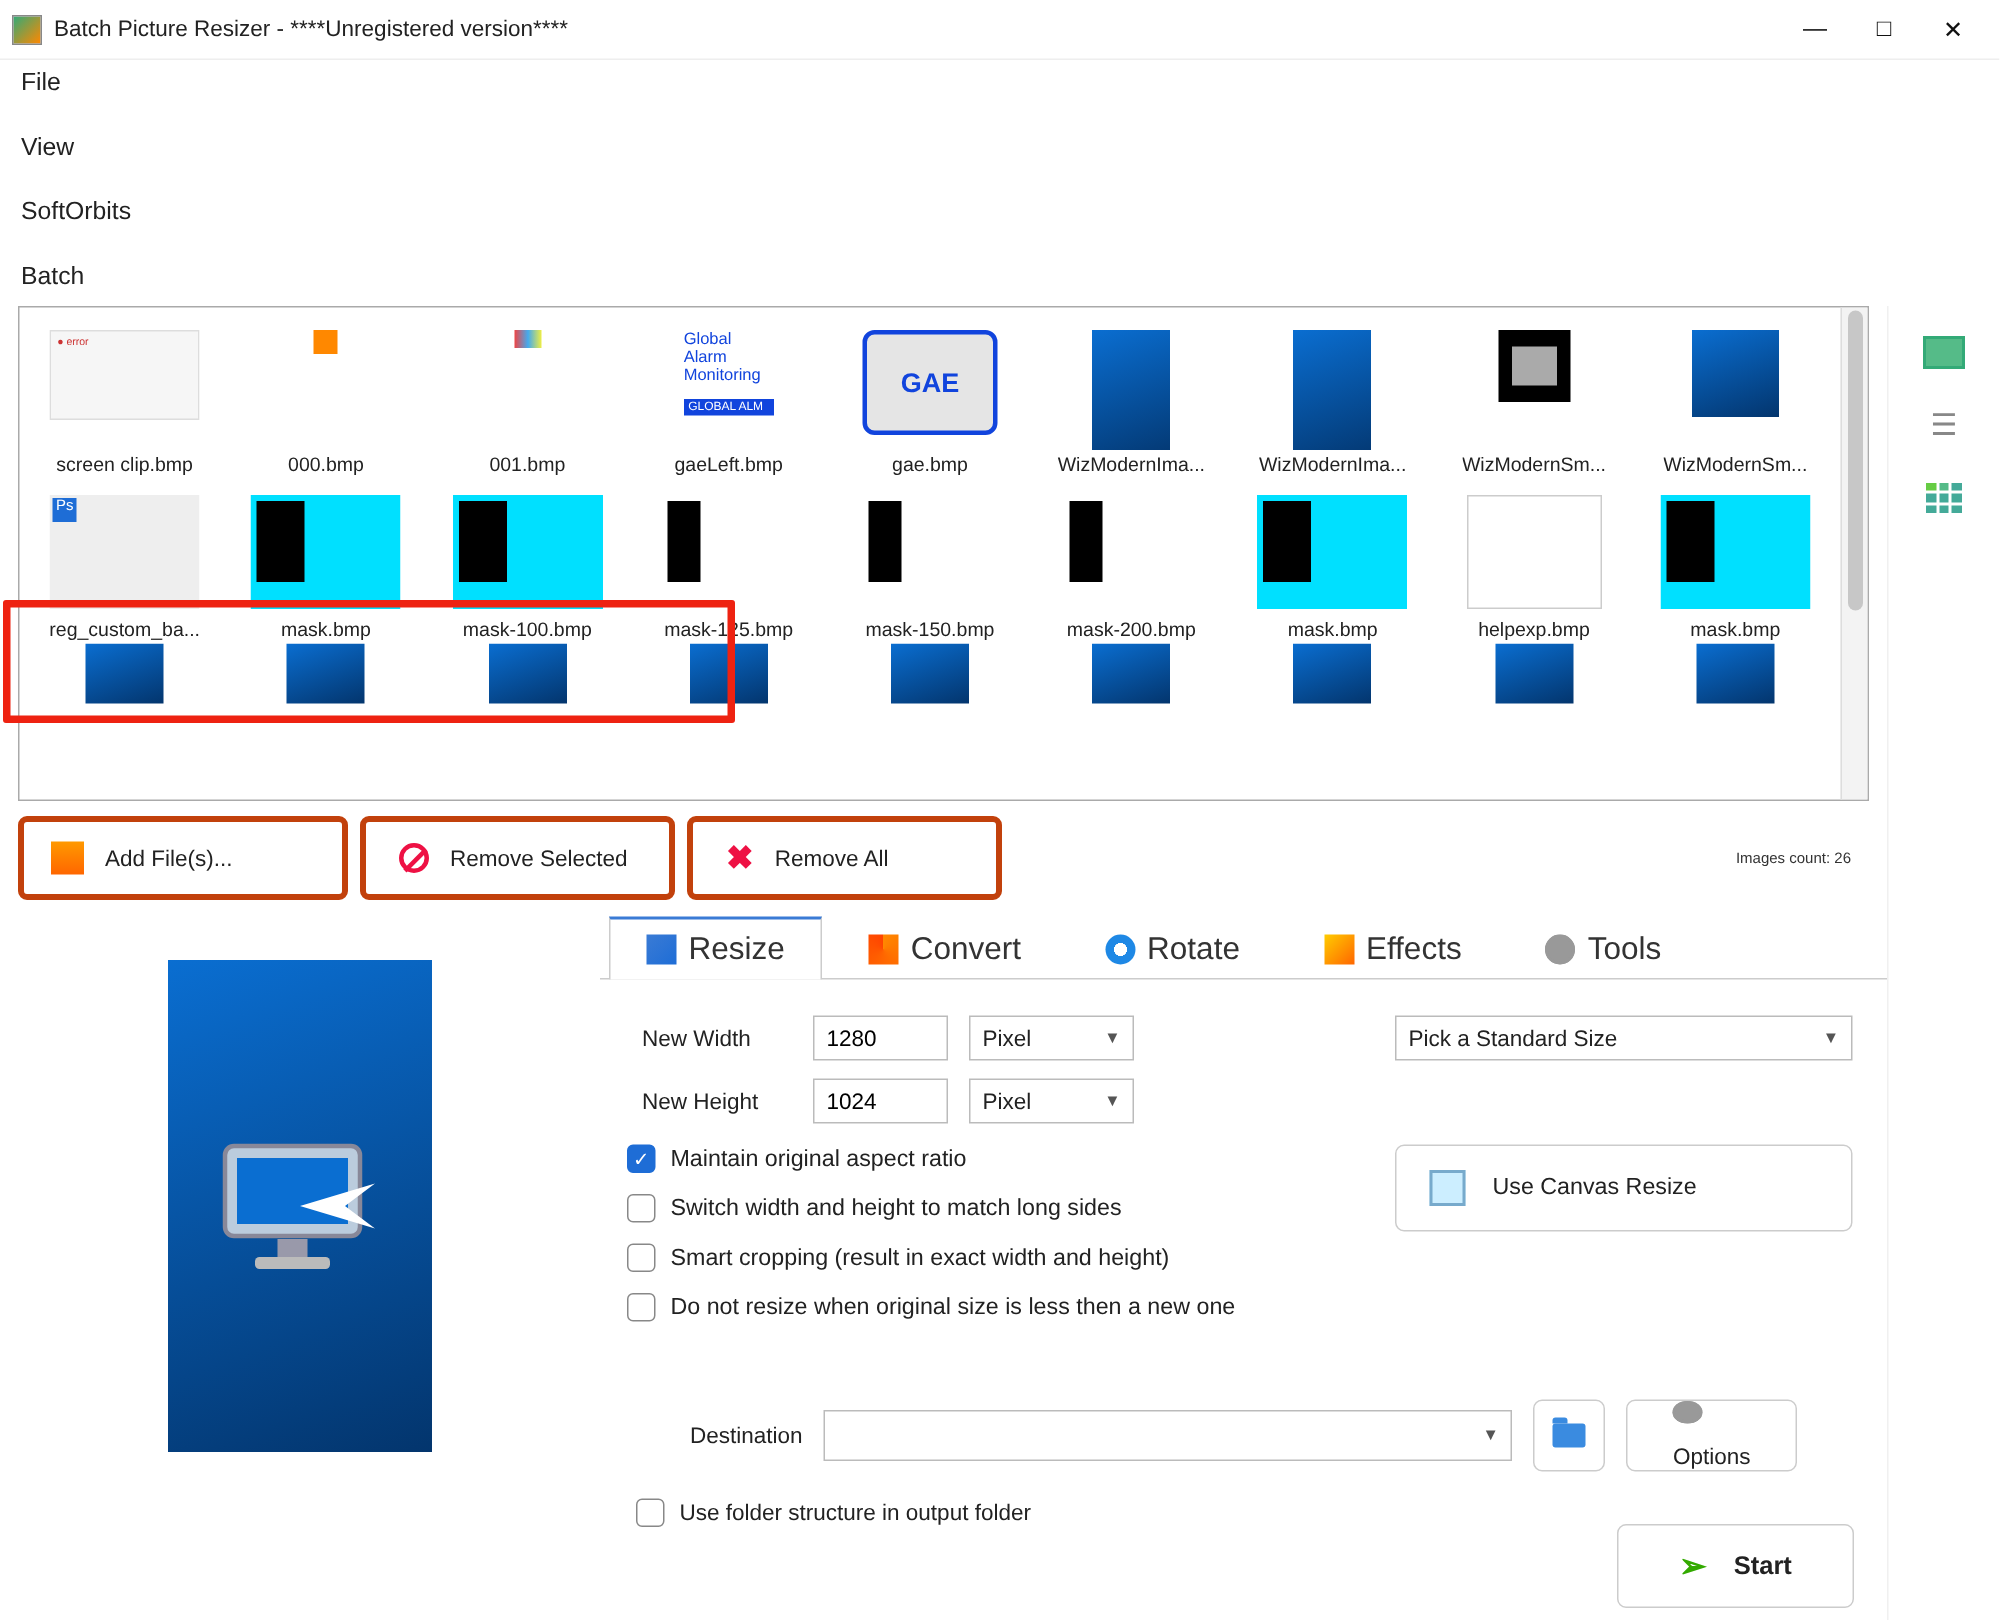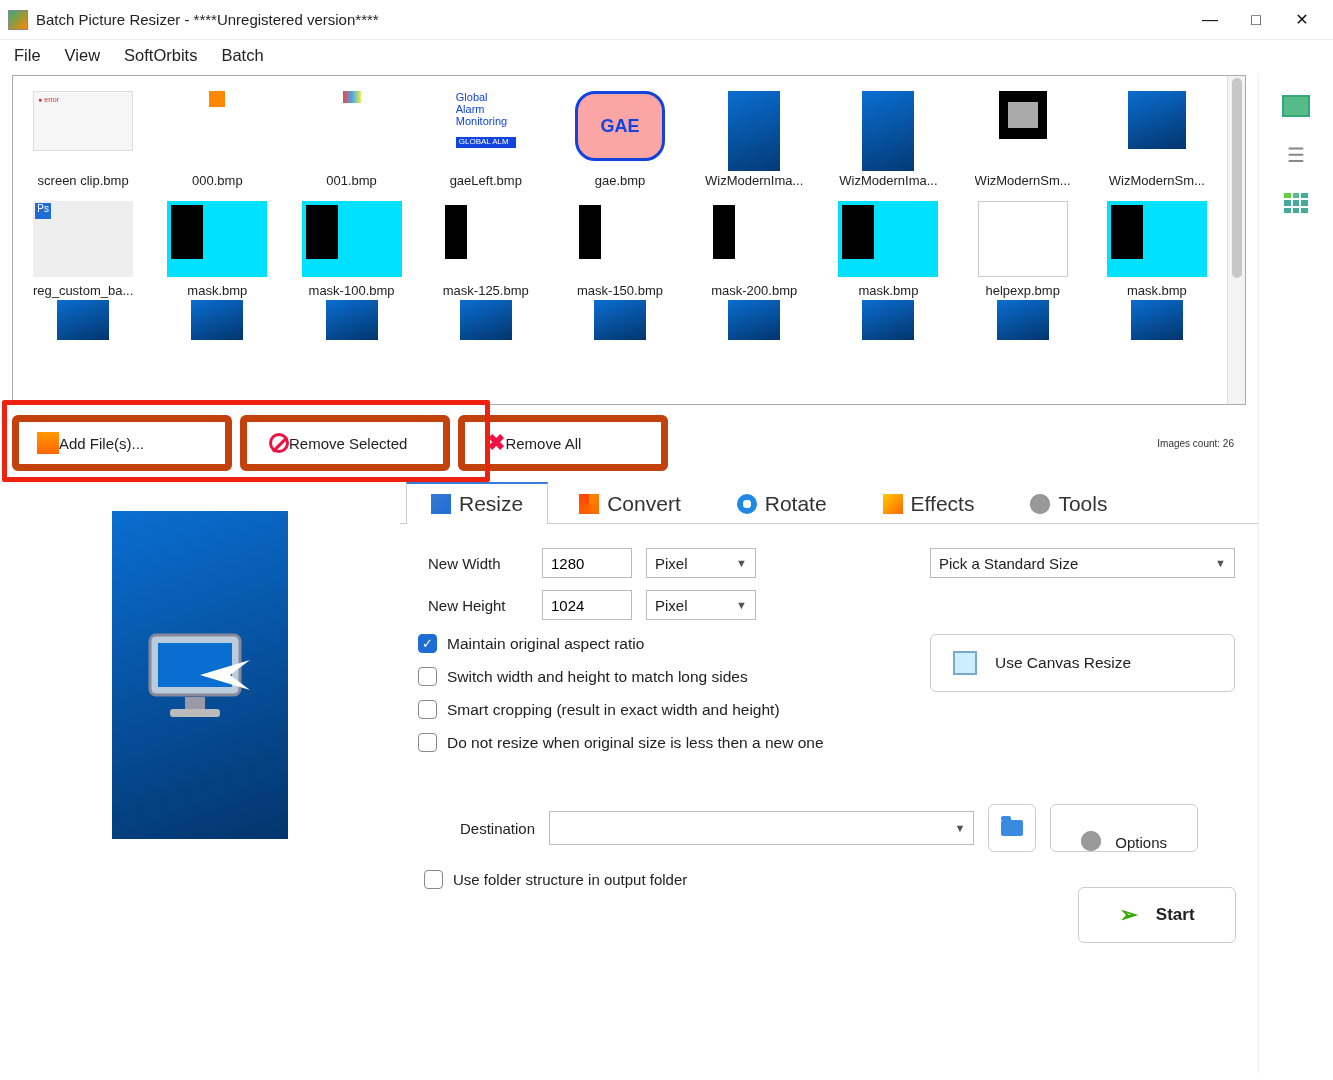--- a/index.html
+++ b/index.html
@@ -5,21 +5,21 @@
 * { box-sizing: border-box; margin: 0; padding: 0; }
 body { font-family: "Segoe UI", Arial, sans-serif; font-size: 14px; background: #fff; color: #222; width: 1333px; height: 1080px; overflow: hidden; position: relative; }
 
 
 .titlebar { display:flex; align-items:center; height:40px; padding:0 8px; border-bottom:1px solid #eee;}
 .titlebar .app-icon { width:20px; height:20px; margin-right:8px; background:linear-gradient(135deg,#3a7,#f80); border:1px solid #888;}
 .titlebar .title { flex:1; font-size:15px;}
 .titlebar .win-btn { width:46px; height:32px; display:flex; align-items:center; justify-content:center; font-size:16px; color:#111; cursor:pointer;}
 
 
-.menubar { display:flex; gap:24px; padding:6px 14px 10px; font-size:16.5px; color:#222;}
+.menubar { display:flex; gap:24px; padding:6px 14px 10px; font-size:16.5px; color:#222;flex-direction:column;}
 .menubar div{cursor:pointer;}
 
 
 .content { display:flex; height:calc(1080px - 40px - 42px); }
 .left-col { flex:1; display:flex; flex-direction:column; padding:0 0 0 0;}
 .right-sidebar{ width:75px; display:flex; flex-direction:column; align-items:center; gap:28px; padding-top:20px; border-left:1px solid #f0f0f0;}
 .side-icon{width:28px;height:22px;border:2px solid #3a7;background:#5b8;cursor:pointer;}
 .side-list{color:#888;font-size:20px;cursor:pointer;line-height:1;}
 .side-grid{width:24px;height:20px;display:grid;grid-template-columns:1fr 1fr 1fr;grid-template-rows:1fr 1fr 1fr;gap:2px;cursor:pointer;}
 .side-grid div{background:#4a9;}
@@ -32,21 +32,21 @@
 .thumb-scrollbar{width:18px;background:#f3f3f3;border-left:1px solid #ddd;}
 .thumb-scrollbar .track{width:10px;margin:2px auto;height:200px;background:#c7c7c7;border-radius:5px;}
 
 .thumb-grid{display:grid;grid-template-columns:repeat(9,1fr);gap:2px;}
 .thumb-cell{display:flex;flex-direction:column;align-items:center;justify-content:flex-end;height:108px;}
 .thumb-box{width:100px;height:80px;display:flex;justify-content:center;overflow:hidden;}
 .thumb-label{font-size:13px;color:#222;white-space:nowrap;max-width:120px;overflow:hidden;text-overflow:ellipsis;margin-top:2px;}
 
 
 .action-row{display:flex;align-items:center;gap:8px;padding:10px 12px;}
-.btn{display:flex;align-items:center;gap:0;border:7px solid #c2410c;background:#fff;border-radius:6px;height:56px;padding:0 22px;cursor:pointer;font-size:15px;}
+.btn{display:flex;align-items:center;gap:14px;border:4px solid #c2410c;background:#fff;border-radius:6px;height:56px;padding:0 22px;cursor:pointer;font-size:15px;}
 .btn.lg{width:220px;justify-content:flex-start;padding-left:18px;}
 .btn .ico{width:22px;height:22px;display:inline-block;}
 .spacer{flex:1;}
 .count-label{font-size:10px;color:#333;padding-right:12px;}
 
 .red-highlight{position:absolute;border:5px solid #e21;border-radius:2px;pointer-events:none;z-index:50;}
 
 
 .lower{display:flex;flex:1;}
 .preview-col{width:400px;display:flex;justify-content:center;align-items:flex-start;padding-top:30px;}
@@ -75,21 +75,21 @@
 .chk{width:19px;height:19px;border:1.5px solid #888;border-radius:4px;display:flex;align-items:center;justify-content:center;cursor:pointer;}
 .chk.checked{background:#1e6dd6;border-color:#1e6dd6;color:#fff;font-size:13px;}
 .canvas-btn{border:1px solid #ccc;border-radius:6px;width:305px;height:58px;display:flex;align-items:center;gap:18px;padding:0 22px;font-size:15.5px;cursor:pointer;margin-top:56px;}
 
 
 .dest-row{display:flex;align-items:center;gap:14px;padding:14px 60px;}
 .dest-label{font-size:15px;}
 .dest-input{flex:1;height:34px;border:1px solid #bbb;background:#fff;display:flex;align-items:center;justify-content:flex-end;padding-right:8px;}
 .dest-input .chev{font-size:11px;color:#555;}
 .sq-btn{width:48px;height:48px;border:1px solid #ccc;border-radius:6px;display:flex;align-items:center;justify-content:center;cursor:pointer;}
-.opt-btn{height:48px;border:1px solid #ccc;border-radius:6px;padding:0 30px;display:flex;align-items:flex-end;gap:14px;cursor:pointer;font-size:15px;}
+.opt-btn{height:48px;border:1px solid #ccc;border-radius:6px;padding:0 30px;display:flex;align-items:flex-start;gap:14px;cursor:pointer;font-size:15px;flex-direction:column;}
 
 .folder-chk-row{display:flex;align-items:center;gap:10px;padding:4px 24px;font-size:15px;}
 
 .start-row{display:flex;justify-content:flex-end;padding:0 22px 0 0;margin-top:-6px;}
 .start-btn{height:56px;width:158px;border:1px solid #ccc;border-radius:6px;display:flex;align-items:center;justify-content:center;gap:18px;cursor:pointer;font-size:17px;font-weight:600;}
 
 
 .i-orange{background:linear-gradient(#f90,#f60);}
 .i-red{color:#e14; font-weight:700;}
 .i-gear{width:20px;height:20px;border-radius:50%;background:#999;box-shadow:0 0 0 2px #999 inset;}
@@ -146,21 +146,21 @@
               <div class="thumb-label">001.bmp</div>
             </div>
             <div class="thumb-cell">
               <div class="thumb-box">
                 <div style="width:60px;height:60px;color:#14d;font-size:11px;line-height:1.1;">Global<br>Alarm<br>Monitoring<div style="background:#14d;color:#fff;font-size:8px;margin-top:10px;padding:1px 3px;">GLOBAL ALM</div></div>
               </div>
               <div class="thumb-label">gaeLeft.bmp</div>
             </div>
             <div class="thumb-cell">
               <div class="thumb-box">
-                <div style="width:90px;height:70px;background:#fca5a5;border:3px solid #14d;display:flex;align-items:center;justify-content:center;color:#14d;font-weight:700;font-size:18px;border-radius:20px;">GAE</div>
+                <div style="width:90px;height:70px;background:#e5e5e5;border:3px solid #14d;display:flex;align-items:center;justify-content:center;color:#14d;font-weight:700;font-size:18px;border-radius:8px;">GAE</div>
               </div>
               <div class="thumb-label">gae.bmp</div>
             </div>
             <div class="thumb-cell">
               <div class="thumb-box">
                 <div style="width:52px;height:90px;background:linear-gradient(160deg,#0a6ed1,#03356d);"></div>
               </div>
               <div class="thumb-label">WizModernIma...</div>
             </div>
             <div class="thumb-cell">

